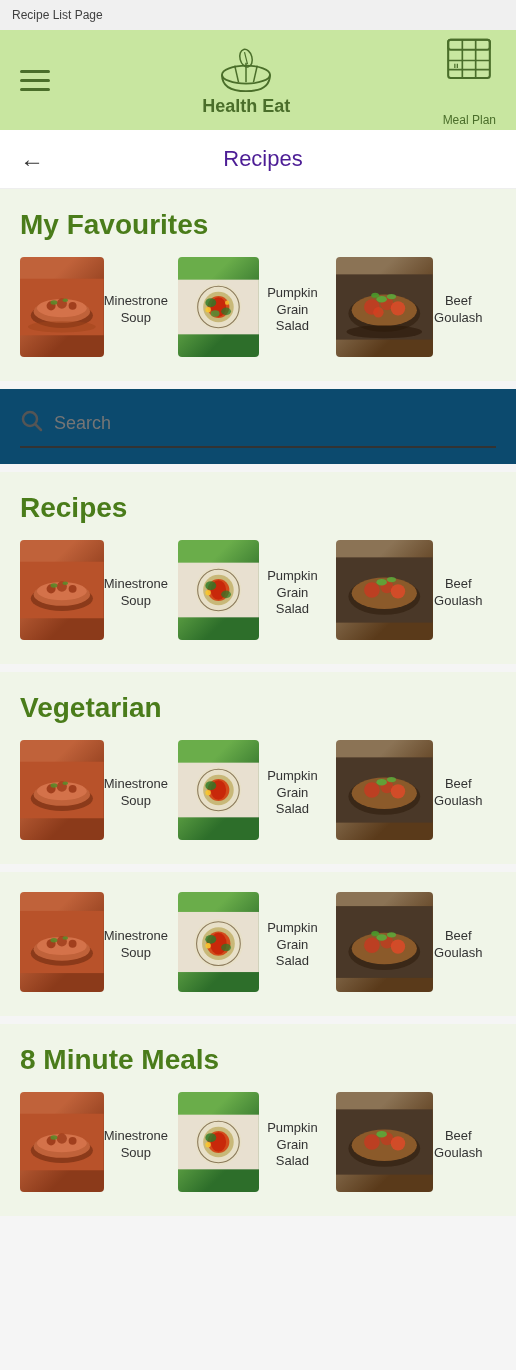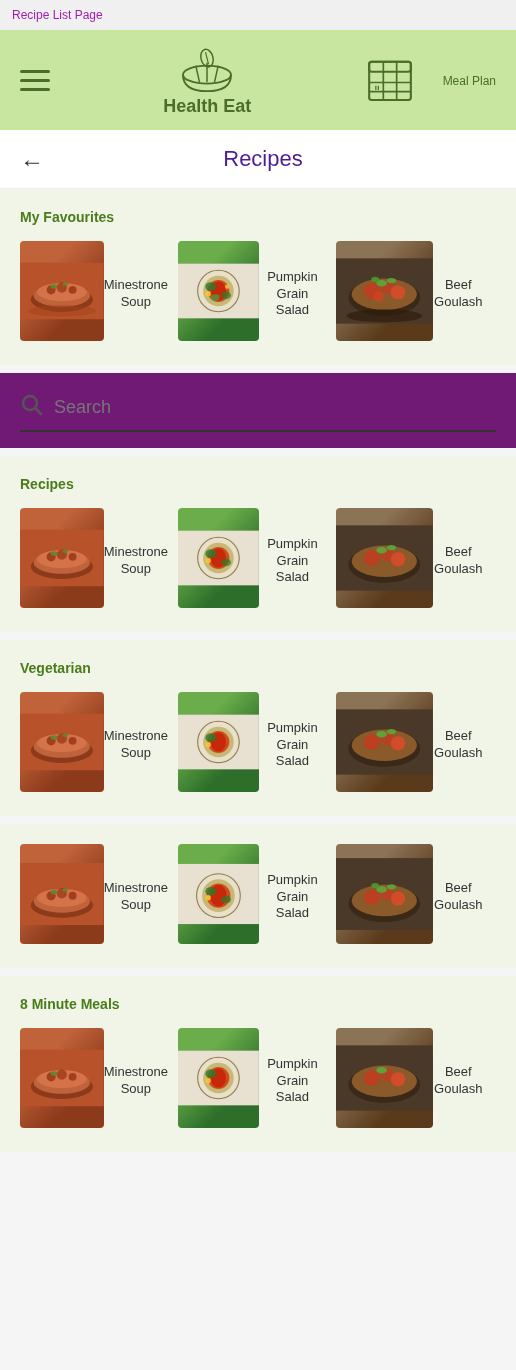--- a/index.html
+++ b/index.html
@@ -9,21 +9,21 @@
       width: 516px;
       min-height: 1370px;
       overflow-x: hidden;
     }
 
     
     .status-bar {
       background: #f0f0f0;
       padding: 8px 12px;
       font-size: 12px;
-      color: #a21caf;
+      color: #404040;
       font-weight: 500;
     }
 
     
     .header {
       background: #c8e6a0;
       display: flex;
       align-items: center;
       justify-content: space-between;
       padding: 12px 20px;
@@ -57,21 +57,21 @@
 
     .logo-text {
       font-size: 18px;
       font-weight: 700;
       color: #4a6e2a;
       margin-top: 2px;
     }
 
     .meal-plan-area {
       display: flex;
-      flex-direction: row;
+      flex-direction: column;
       align-items: center;
       cursor: pointer;
       gap: 28px;
     }
 
     .meal-plan-icon {
       width: 50px;
       height: 50px;
     }
 
@@ -114,21 +114,21 @@
 
     
     .section {
       background: #f0f5e8;
       margin: 0;
       padding: 20px 20px 24px;
       border-bottom: 8px solid #f5f5f5;
     }
 
     .section-title {
-      font-size: 14px;
+      font-size: 28px;
       font-weight: 600;
       color: #4a7c1a;
       margin-bottom: 16px;
     }
 
     .recipe-grid {
       display: flex;
       gap: 10px;
       justify-content: flex-start;
     }
@@ -153,21 +153,21 @@
     .recipe-name {
       font-size: 13px;
       color: #333;
       text-align: center;
       margin-top: 6px;
       line-height: 1.3;
     }
 
     
     .search-section {
-      background: #701a75;
+      background: #0c4a6e;
       padding: 20px 20px 16px;
       border-bottom: 8px solid #f5f5f5;
     }
 
     .search-bar {
       display: flex;
       align-items: center;
       border-bottom: 2px solid #333;
       padding-bottom: 8px;
     }

